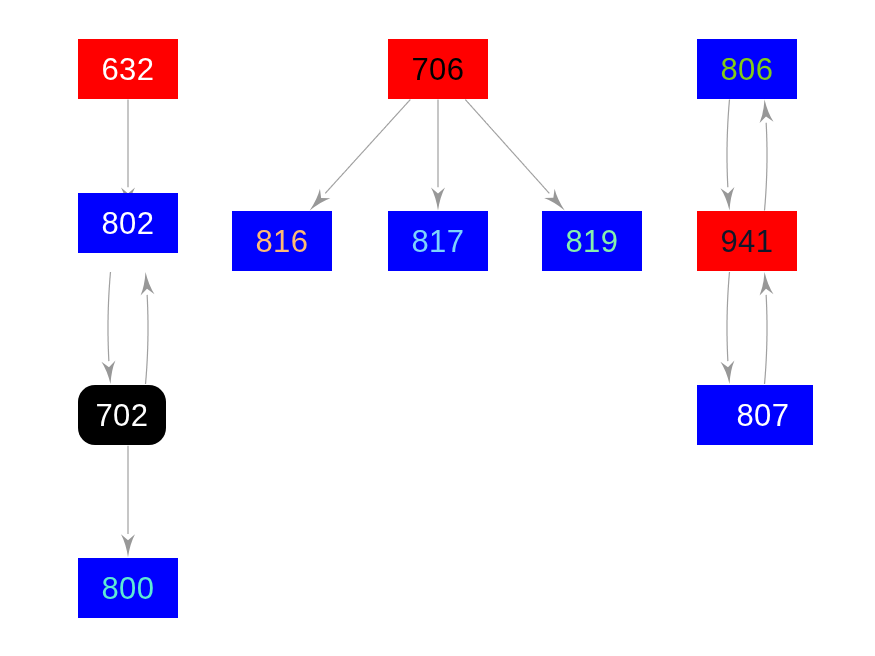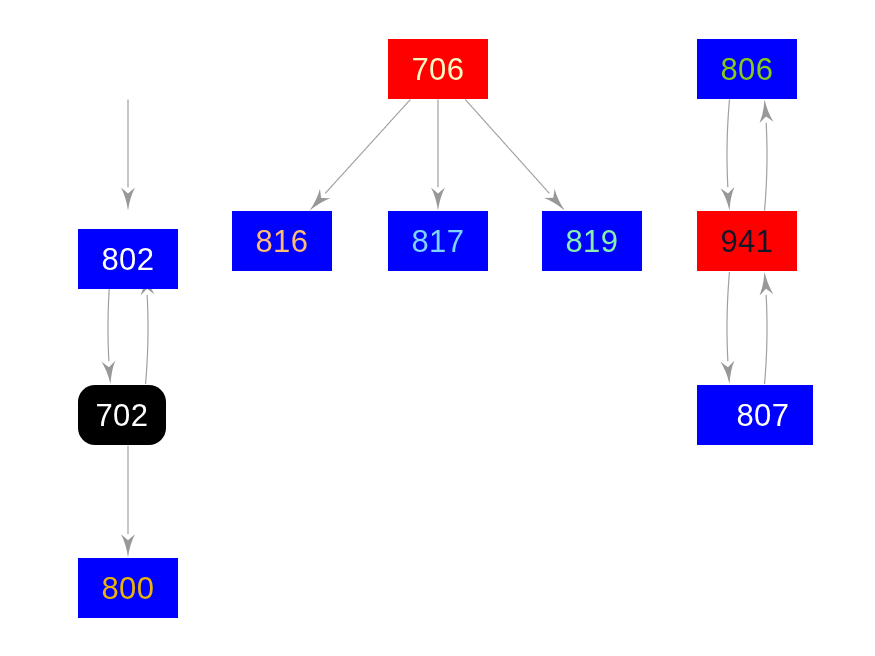--- a/index.html
+++ b/index.html
@@ -63,31 +63,34 @@
       <path d="M729.5 99.5 L729.5 100.0 L729.4 100.4 L729.4 100.8 L729.3 101.3 L729.3 101.7 L729.3 102.1 L729.2 102.5 L729.2 103.0 L729.2 103.4 L729.1 103.8 L729.1 104.3 L729.1 104.7 L729.0 105.1 L729.0 105.5 L728.9 106.0 L728.9 106.4 L728.9 106.8 L728.8 107.3 L728.8 107.7 L728.8 108.1 L728.7 108.6 L728.7 109.0 L728.7 109.4 L728.7 109.8 L728.6 110.3 L728.6 110.7 L728.6 111.1 L728.5 111.6 L728.5 112.0 L728.5 112.4 L728.4 112.9 L728.4 113.3 L728.4 113.7 L728.4 114.2 L728.3 114.6 L728.3 115.0 L728.3 115.4 L728.2 115.9 L728.2 116.3 L728.2 116.7 L728.2 117.2 L728.1 117.6 L728.1 118.0 L728.1 118.4 L728.1 118.9 L728.0 119.3 L728.0 119.7 L728.0 120.2 L728.0 120.6 L727.9 121.0 L727.9 121.5 L727.9 121.9 L727.9 122.3 L727.8 122.8 L727.8 123.2 L727.8 123.6 L727.8 124.0 L727.8 124.5 L727.7 124.9 L727.7 125.3 L727.7 125.8 L727.7 126.2 L727.7 126.6 L727.6 127.1 L727.6 127.5 L727.6 127.9 L727.6 128.3 L727.6 128.8 L727.5 129.2 L727.5 129.6 L727.5 130.1 L727.5 130.5 L727.5 130.9 L727.5 131.3 L727.4 131.8 L727.4 132.2 L727.4 132.6 L727.4 133.1 L727.4 133.5 L727.4 133.9 L727.3 134.4 L727.3 134.8 L727.3 135.2 L727.3 135.7 L727.3 136.1 L727.3 136.5 L727.3 136.9 L727.3 137.4 L727.2 137.8 L727.2 138.2 L727.2 138.7 L727.2 139.1 L727.2 139.5 L727.2 139.9 L727.2 140.4 L727.2 140.8 L727.2 141.2 L727.1 141.7 L727.1 142.1 L727.1 142.5 L727.1 143.0 L727.1 143.4 L727.1 143.8 L727.1 144.3 L727.1 144.7 L727.1 145.1 L727.1 145.5 L727.1 146.0 L727.1 146.4 L727.1 146.8 L727.0 147.3 L727.0 147.7 L727.0 148.1 L727.0 148.6 L727.0 149.0 L727.0 149.4 L727.0 149.8 L727.0 150.3 L727.0 150.7 L727.0 151.1 L727.0 151.6 L727.0 152.0 L727.0 152.4 L727.0 152.8 L727.0 153.3 L727.0 153.7 L727.0 154.1 L727.0 154.6 L727.0 155.0 L727.0 155.4 L727.0 155.9 L727.0 156.3 L727.0 156.7 L727.0 157.1 L727.0 157.6 L727.0 158.0 L727.0 158.4 L727.0 158.9 L727.0 159.3 L727.0 159.7 L727.0 160.2 L727.0 160.6 L727.0 161.0 L727.0 161.4 L727.0 161.9 L727.0 162.3 L727.0 162.7 L727.1 163.2 L727.1 163.6 L727.1 164.0 L727.1 164.5 L727.1 164.9 L727.1 165.3 L727.1 165.8 L727.1 166.2 L727.1 166.6 L727.1 167.0 L727.1 167.5 L727.1 167.9 L727.1 168.3 L727.2 168.8 L727.2 169.2 L727.2 169.6 L727.2 170.1 L727.2 170.5 L727.2 170.9 L727.2 171.3 L727.2 171.8 L727.2 172.2 L727.3 172.6 L727.3 173.1 L727.3 173.5 L727.3 173.9 L727.3 174.4 L727.3 174.8 L727.3 175.2 L727.3 175.6 L727.4 176.1 L727.4 176.5 L727.4 176.9 L727.4 177.4 L727.4 177.8 L727.4 178.2 L727.5 178.7 L727.5 179.1 L727.5 179.5 L727.5 179.9 L727.5 180.4 L727.5 180.8 L727.6 181.2 L727.6 181.7 L727.6 182.1 L727.6 182.5 L727.6 182.9 L727.7 183.4 L727.7 183.8 L727.7 184.2 L727.7 184.7 L727.7 185.1 L727.8 185.5 L727.8 186.0 L727.8 186.4 L727.8 186.8 L727.8 187.3" fill="none" stroke="#A0A0A0" stroke-width="1.2"></path>
       <path d="M 0 0 Q -13.799999999999999 2.1 -23 7 L -17.02 0 L -23 -7 Q -13.799999999999999 -2.1 0 0 Z" fill="#989898" transform="translate(729.5,210.5) rotate(84.9)"></path>
       <path d="M764.5 210.5 L764.5 210.0 L764.6 209.6 L764.6 209.2 L764.7 208.8 L764.7 208.3 L764.7 207.9 L764.8 207.5 L764.8 207.0 L764.8 206.6 L764.9 206.2 L764.9 205.7 L764.9 205.3 L765.0 204.9 L765.0 204.4 L765.1 204.0 L765.1 203.6 L765.1 203.2 L765.2 202.7 L765.2 202.3 L765.2 201.9 L765.3 201.4 L765.3 201.0 L765.3 200.6 L765.3 200.1 L765.4 199.7 L765.4 199.3 L765.4 198.9 L765.5 198.4 L765.5 198.0 L765.5 197.6 L765.6 197.1 L765.6 196.7 L765.6 196.3 L765.6 195.9 L765.7 195.4 L765.7 195.0 L765.7 194.6 L765.8 194.1 L765.8 193.7 L765.8 193.3 L765.8 192.8 L765.9 192.4 L765.9 192.0 L765.9 191.6 L765.9 191.1 L766.0 190.7 L766.0 190.3 L766.0 189.8 L766.0 189.4 L766.1 189.0 L766.1 188.5 L766.1 188.1 L766.1 187.7 L766.2 187.3 L766.2 186.8 L766.2 186.4 L766.2 186.0 L766.2 185.5 L766.3 185.1 L766.3 184.7 L766.3 184.2 L766.3 183.8 L766.3 183.4 L766.4 183.0 L766.4 182.5 L766.4 182.1 L766.4 181.7 L766.4 181.2 L766.5 180.8 L766.5 180.4 L766.5 179.9 L766.5 179.5 L766.5 179.1 L766.5 178.6 L766.6 178.2 L766.6 177.8 L766.6 177.4 L766.6 176.9 L766.6 176.5 L766.6 176.1 L766.7 175.6 L766.7 175.2 L766.7 174.8 L766.7 174.4 L766.7 173.9 L766.7 173.5 L766.7 173.1 L766.7 172.6 L766.8 172.2 L766.8 171.8 L766.8 171.3 L766.8 170.9 L766.8 170.5 L766.8 170.1 L766.8 169.6 L766.8 169.2 L766.8 168.8 L766.9 168.3 L766.9 167.9 L766.9 167.5 L766.9 167.0 L766.9 166.6 L766.9 166.2 L766.9 165.8 L766.9 165.3 L766.9 164.9 L766.9 164.5 L766.9 164.0 L766.9 163.6 L766.9 163.2 L767.0 162.7 L767.0 162.3 L767.0 161.9 L767.0 161.4 L767.0 161.0 L767.0 160.6 L767.0 160.2 L767.0 159.7 L767.0 159.3 L767.0 158.9 L767.0 158.4 L767.0 158.0 L767.0 157.6 L767.0 157.1 L767.0 156.7 L767.0 156.3 L767.0 155.9 L767.0 155.4 L767.0 155.0 L767.0 154.6 L767.0 154.1 L767.0 153.7 L767.0 153.3 L767.0 152.8 L767.0 152.4 L767.0 152.0 L767.0 151.6 L767.0 151.1 L767.0 150.7 L767.0 150.3 L767.0 149.8 L767.0 149.4 L767.0 149.0 L767.0 148.6 L767.0 148.1 L767.0 147.7 L767.0 147.3 L766.9 146.8 L766.9 146.4 L766.9 146.0 L766.9 145.5 L766.9 145.1 L766.9 144.7 L766.9 144.3 L766.9 143.8 L766.9 143.4 L766.9 143.0 L766.9 142.5 L766.9 142.1 L766.9 141.7 L766.8 141.2 L766.8 140.8 L766.8 140.4 L766.8 140.0 L766.8 139.5 L766.8 139.1 L766.8 138.7 L766.8 138.2 L766.8 137.8 L766.7 137.4 L766.7 136.9 L766.7 136.5 L766.7 136.1 L766.7 135.6 L766.7 135.2 L766.7 134.8 L766.7 134.4 L766.6 133.9 L766.6 133.5 L766.6 133.1 L766.6 132.6 L766.6 132.2 L766.6 131.8 L766.5 131.4 L766.5 130.9 L766.5 130.5 L766.5 130.1 L766.5 129.6 L766.5 129.2 L766.4 128.8 L766.4 128.3 L766.4 127.9 L766.4 127.5 L766.4 127.1 L766.3 126.6 L766.3 126.2 L766.3 125.8 L766.3 125.3 L766.3 124.9 L766.2 124.5 L766.2 124.0 L766.2 123.6 L766.2 123.2 L766.2 122.8" fill="none" stroke="#A0A0A0" stroke-width="1.2"></path>
       <path d="M 0 0 Q -13.799999999999999 2.1 -23 7 L -17.02 0 L -23 -7 Q -13.799999999999999 -2.1 0 0 Z" fill="#989898" transform="translate(764.5,99.5) rotate(-95.1)"></path>
       <path d="M729.5 271.9 L729.5 272.3 L729.4 272.8 L729.4 273.2 L729.3 273.6 L729.3 274.1 L729.3 274.5 L729.2 274.9 L729.2 275.4 L729.2 275.8 L729.1 276.2 L729.1 276.7 L729.1 277.1 L729.0 277.5 L729.0 278.0 L728.9 278.4 L728.9 278.8 L728.9 279.3 L728.8 279.7 L728.8 280.1 L728.8 280.6 L728.7 281.0 L728.7 281.5 L728.7 281.9 L728.7 282.3 L728.6 282.8 L728.6 283.2 L728.6 283.6 L728.5 284.1 L728.5 284.5 L728.5 284.9 L728.4 285.4 L728.4 285.8 L728.4 286.2 L728.4 286.7 L728.3 287.1 L728.3 287.5 L728.3 288.0 L728.2 288.4 L728.2 288.9 L728.2 289.3 L728.2 289.7 L728.1 290.2 L728.1 290.6 L728.1 291.0 L728.1 291.5 L728.0 291.9 L728.0 292.3 L728.0 292.8 L728.0 293.2 L727.9 293.6 L727.9 294.1 L727.9 294.5 L727.9 294.9 L727.8 295.4 L727.8 295.8 L727.8 296.2 L727.8 296.7 L727.8 297.1 L727.7 297.6 L727.7 298.0 L727.7 298.4 L727.7 298.9 L727.7 299.3 L727.6 299.7 L727.6 300.2 L727.6 300.6 L727.6 301.0 L727.6 301.5 L727.5 301.9 L727.5 302.3 L727.5 302.8 L727.5 303.2 L727.5 303.6 L727.5 304.1 L727.4 304.5 L727.4 304.9 L727.4 305.4 L727.4 305.8 L727.4 306.3 L727.4 306.7 L727.3 307.1 L727.3 307.6 L727.3 308.0 L727.3 308.4 L727.3 308.9 L727.3 309.3 L727.3 309.7 L727.3 310.2 L727.2 310.6 L727.2 311.0 L727.2 311.5 L727.2 311.9 L727.2 312.3 L727.2 312.8 L727.2 313.2 L727.2 313.6 L727.2 314.1 L727.1 314.5 L727.1 314.9 L727.1 315.4 L727.1 315.8 L727.1 316.3 L727.1 316.7 L727.1 317.1 L727.1 317.6 L727.1 318.0 L727.1 318.4 L727.1 318.9 L727.1 319.3 L727.1 319.7 L727.0 320.2 L727.0 320.6 L727.0 321.0 L727.0 321.5 L727.0 321.9 L727.0 322.3 L727.0 322.8 L727.0 323.2 L727.0 323.6 L727.0 324.1 L727.0 324.5 L727.0 325.0 L727.0 325.4 L727.0 325.8 L727.0 326.3 L727.0 326.7 L727.0 327.1 L727.0 327.6 L727.0 328.0 L727.0 328.4 L727.0 328.9 L727.0 329.3 L727.0 329.7 L727.0 330.2 L727.0 330.6 L727.0 331.0 L727.0 331.5 L727.0 331.9 L727.0 332.4 L727.0 332.8 L727.0 333.2 L727.0 333.7 L727.0 334.1 L727.0 334.5 L727.0 335.0 L727.0 335.4 L727.0 335.8 L727.1 336.3 L727.1 336.7 L727.1 337.1 L727.1 337.6 L727.1 338.0 L727.1 338.4 L727.1 338.9 L727.1 339.3 L727.1 339.7 L727.1 340.2 L727.1 340.6 L727.1 341.0 L727.1 341.5 L727.2 341.9 L727.2 342.4 L727.2 342.8 L727.2 343.2 L727.2 343.7 L727.2 344.1 L727.2 344.5 L727.2 345.0 L727.2 345.4 L727.3 345.8 L727.3 346.3 L727.3 346.7 L727.3 347.1 L727.3 347.6 L727.3 348.0 L727.3 348.4 L727.3 348.9 L727.4 349.3 L727.4 349.8 L727.4 350.2 L727.4 350.6 L727.4 351.1 L727.4 351.5 L727.5 351.9 L727.5 352.4 L727.5 352.8 L727.5 353.2 L727.5 353.7 L727.5 354.1 L727.6 354.5 L727.6 355.0 L727.6 355.4 L727.6 355.8 L727.6 356.3 L727.7 356.7 L727.7 357.1 L727.7 357.6 L727.7 358.0 L727.7 358.5 L727.8 358.9 L727.8 359.3 L727.8 359.8 L727.8 360.2 L727.8 360.6 L727.9 361.1" fill="none" stroke="#A0A0A0" stroke-width="1.2"></path>
       <path d="M 0 0 Q -13.799999999999999 2.1 -23 7 L -17.02 0 L -23 -7 Q -13.799999999999999 -2.1 0 0 Z" fill="#989898" transform="translate(729.5,384.1) rotate(84.9)"></path>
       <path d="M764.5 384.1 L764.5 383.7 L764.6 383.2 L764.6 382.8 L764.7 382.4 L764.7 381.9 L764.7 381.5 L764.8 381.1 L764.8 380.6 L764.8 380.2 L764.9 379.8 L764.9 379.3 L764.9 378.9 L765.0 378.5 L765.0 378.0 L765.1 377.6 L765.1 377.2 L765.1 376.7 L765.2 376.3 L765.2 375.9 L765.2 375.4 L765.3 375.0 L765.3 374.5 L765.3 374.1 L765.3 373.7 L765.4 373.2 L765.4 372.8 L765.4 372.4 L765.5 371.9 L765.5 371.5 L765.5 371.1 L765.6 370.6 L765.6 370.2 L765.6 369.8 L765.6 369.3 L765.7 368.9 L765.7 368.5 L765.7 368.0 L765.8 367.6 L765.8 367.1 L765.8 366.7 L765.8 366.3 L765.9 365.8 L765.9 365.4 L765.9 365.0 L765.9 364.5 L766.0 364.1 L766.0 363.7 L766.0 363.2 L766.0 362.8 L766.1 362.4 L766.1 361.9 L766.1 361.5 L766.1 361.1 L766.2 360.6 L766.2 360.2 L766.2 359.8 L766.2 359.3 L766.2 358.9 L766.3 358.4 L766.3 358.0 L766.3 357.6 L766.3 357.1 L766.3 356.7 L766.4 356.3 L766.4 355.8 L766.4 355.4 L766.4 355.0 L766.4 354.5 L766.5 354.1 L766.5 353.7 L766.5 353.2 L766.5 352.8 L766.5 352.4 L766.5 351.9 L766.6 351.5 L766.6 351.1 L766.6 350.6 L766.6 350.2 L766.6 349.8 L766.6 349.3 L766.7 348.9 L766.7 348.4 L766.7 348.0 L766.7 347.6 L766.7 347.1 L766.7 346.7 L766.7 346.3 L766.7 345.8 L766.8 345.4 L766.8 345.0 L766.8 344.5 L766.8 344.1 L766.8 343.7 L766.8 343.2 L766.8 342.8 L766.8 342.4 L766.8 341.9 L766.9 341.5 L766.9 341.0 L766.9 340.6 L766.9 340.2 L766.9 339.7 L766.9 339.3 L766.9 338.9 L766.9 338.4 L766.9 338.0 L766.9 337.6 L766.9 337.1 L766.9 336.7 L766.9 336.3 L767.0 335.8 L767.0 335.4 L767.0 335.0 L767.0 334.5 L767.0 334.1 L767.0 333.7 L767.0 333.2 L767.0 332.8 L767.0 332.4 L767.0 331.9 L767.0 331.5 L767.0 331.0 L767.0 330.6 L767.0 330.2 L767.0 329.7 L767.0 329.3 L767.0 328.9 L767.0 328.4 L767.0 328.0 L767.0 327.6 L767.0 327.1 L767.0 326.7 L767.0 326.3 L767.0 325.8 L767.0 325.4 L767.0 325.0 L767.0 324.5 L767.0 324.1 L767.0 323.6 L767.0 323.2 L767.0 322.8 L767.0 322.3 L767.0 321.9 L767.0 321.5 L767.0 321.0 L767.0 320.6 L767.0 320.2 L766.9 319.7 L766.9 319.3 L766.9 318.9 L766.9 318.4 L766.9 318.0 L766.9 317.6 L766.9 317.1 L766.9 316.7 L766.9 316.3 L766.9 315.8 L766.9 315.4 L766.9 315.0 L766.9 314.5 L766.8 314.1 L766.8 313.6 L766.8 313.2 L766.8 312.8 L766.8 312.3 L766.8 311.9 L766.8 311.5 L766.8 311.0 L766.8 310.6 L766.7 310.2 L766.7 309.7 L766.7 309.3 L766.7 308.9 L766.7 308.4 L766.7 308.0 L766.7 307.6 L766.7 307.1 L766.6 306.7 L766.6 306.3 L766.6 305.8 L766.6 305.4 L766.6 304.9 L766.6 304.5 L766.5 304.1 L766.5 303.6 L766.5 303.2 L766.5 302.8 L766.5 302.3 L766.5 301.9 L766.4 301.5 L766.4 301.0 L766.4 300.6 L766.4 300.2 L766.4 299.7 L766.3 299.3 L766.3 298.9 L766.3 298.4 L766.3 298.0 L766.3 297.6 L766.2 297.1 L766.2 296.7 L766.2 296.2 L766.2 295.8 L766.2 295.4 L766.1 294.9" fill="none" stroke="#A0A0A0" stroke-width="1.2"></path>
       <path d="M 0 0 Q -13.799999999999999 2.1 -23 7 L -17.02 0 L -23 -7 Q -13.799999999999999 -2.1 0 0 Z" fill="#989898" transform="translate(764.5,271.9) rotate(-95.1)"></path>
     </svg>
   <div class="node-layer" id="node-layer">
-      <div class="node" style="left: 78px; top: 229px; width: 100px; height: 60px; background: rgb(0, 0, 255);">
+      <div class="node" style="left: 78px; top: 39px; width: 100px; height: 60px; background: rgb(255, 0, 0);">
+        <span style="color: rgb(255, 255, 255);">632</span>
+      </div>
+      <div class="node" style="left: 78px; top: 193px; width: 100px; height: 60px; background: rgb(0, 0, 255);">
         <span style="color: rgb(255, 255, 255);">802</span>
       </div>
       <div class="node" style="left: 78px; top: 385px; width: 88px; height: 60px; background: #000000; border-radius: 17px;">
         <span style="color: rgb(255, 255, 255);">702</span>
       </div>
       <div class="node" style="left: 78px; top: 558px; width: 100px; height: 60px; background: rgb(0, 0, 255);">
-        <span style="color: #eab308;">800</span>
+        <span style="color: #5eead4;">800</span>
       </div>
       <div class="node" style="left: 388px; top: 39px; width: 100px; height: 60px; background: rgb(255, 0, 0);">
-        <span style="color: #fef9c3;">706</span>
+        <span style="color: #000000;">706</span>
       </div>
       <div class="node" style="left: 232px; top: 211px; width: 100px; height: 60px; background: rgb(0, 0, 255);">
         <span style="color: #fdba74; text-align: center;">816</span>
       </div>
       <div class="node" style="left: 388px; top: 211px; width: 100px; height: 60px; background: rgb(0, 0, 255);">
         <span style="color: #7dd3fc;">817</span>
       </div>
       <div class="node" style="left: 542px; top: 211px; width: 100px; height: 60px; background: rgb(0, 0, 255);">
         <span style="color: #86efac;">819</span>
       </div>

